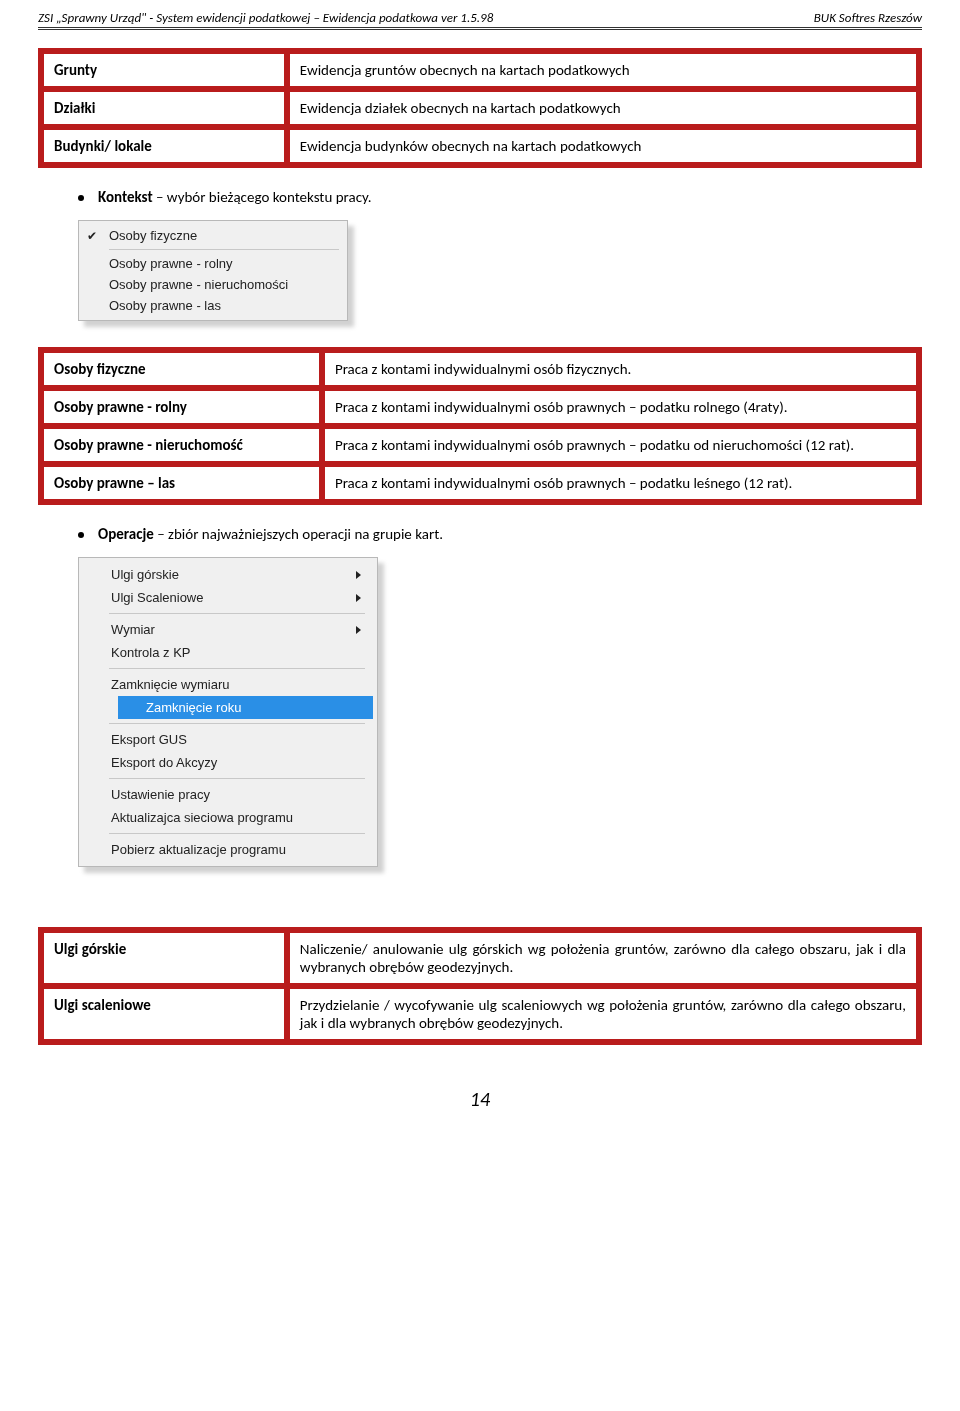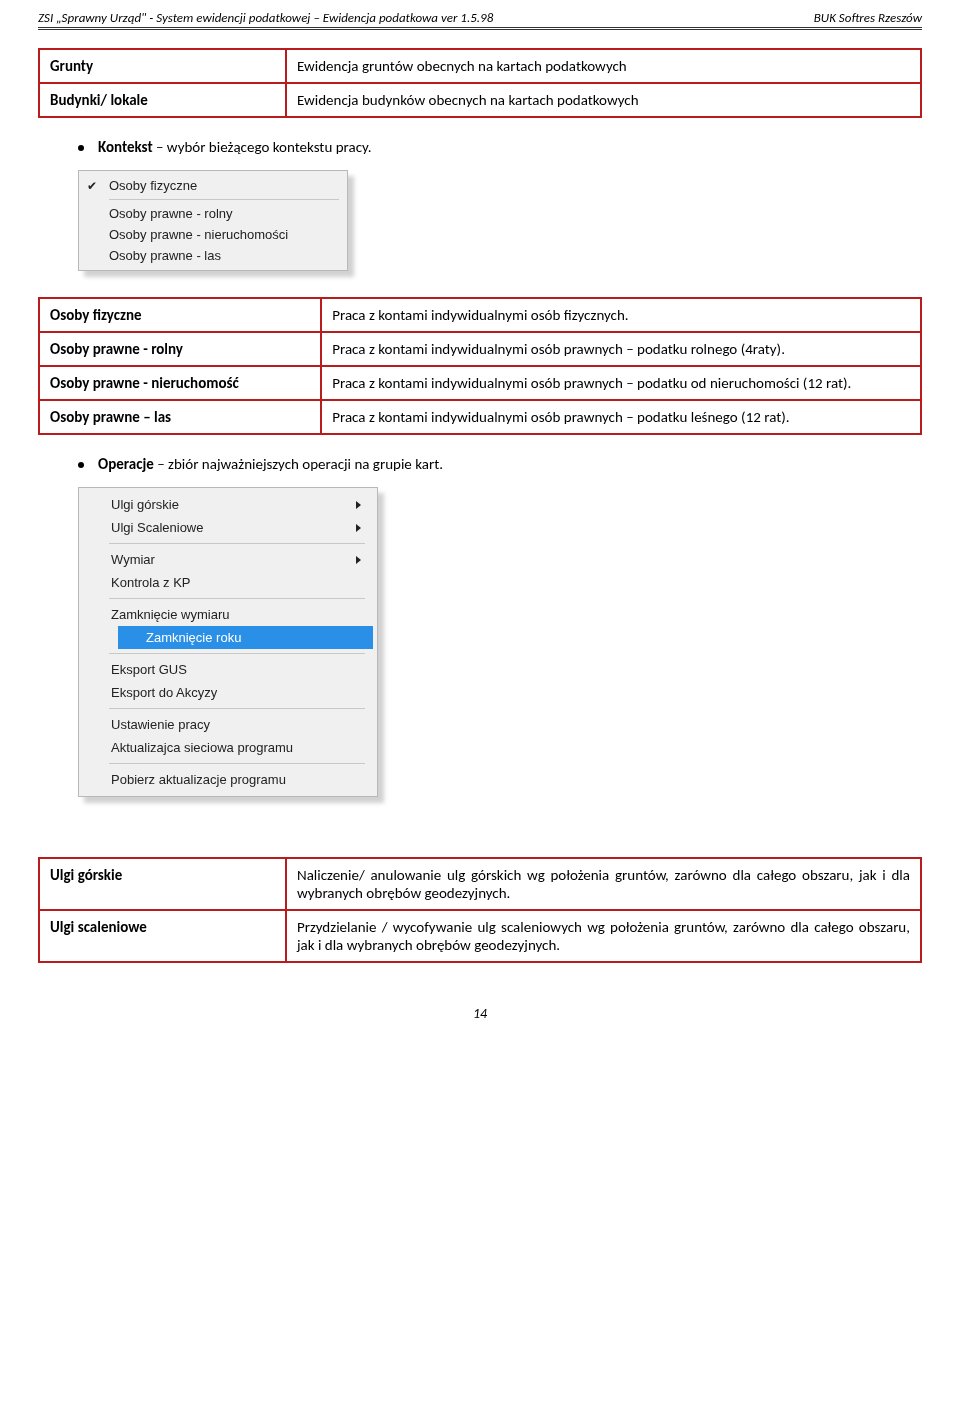--- a/index.html
+++ b/index.html
@@ -19,21 +19,21 @@
     padding: 10px 38px 2px 38px;
   }
   .double-line {
     margin: 0 38px 18px 38px;
     border-top: 1px solid #333;
     border-bottom: 1px solid #333;
     height: 3px;
   }
   .content { padding: 0 38px; }
   table.data { width: 100%; border-collapse: collapse; margin-bottom: 20px; }
-  table.data td { border: 2px solid #b91c1c; padding: 7px 10px; vertical-align: top; }
+  table.data td { border: 6px solid #b91c1c; padding: 7px 10px; vertical-align: top; }
   table.data td.label { font-weight: bold; width: 28%; }
   table.wide td.label2 { font-weight: bold; width: 32%; }
   .bullet-line { display: flex; align-items: flex-start; margin: 10px 0 14px 40px; }
   .bullet-dot { width:6px; height:6px; border-radius:50%; background:#000; margin-top:7px; margin-right:14px; flex-shrink:0; }
   .bullet-text b { font-weight: bold; }
   .justify { text-align: justify; }
 
   
   .menu-small {
     position: relative;
@@ -98,40 +98,44 @@
     color: #fff;
     margin-left: 35px;
   }
   .menu-big-sep { height:1px; background:#c8c8c8; margin: 4px 8px 4px 26px; }
   .arrow-right {
     width: 0; height: 0;
     border-top: 4px solid transparent;
     border-bottom: 4px solid transparent;
     border-left: 5px solid #222;
   }
-  .page-number { text-align: center; font-style: italic; font-size: 14px; padding: 22px 0 16px 0; }
+  .page-number { text-align: center; font-style: italic; font-size: 20px; padding: 22px 0 16px 0; }
 </style>
 </head>
 <body>
 
 <div class="header-bar">
   <span>ZSI „Sprawny Urząd"  - System ewidencji podatkowej – Ewidencja podatkowa  ver 1.5.98</span>
   <span>BUK Softres Rzeszów</span>
 </div>
 <div class="double-line"></div>
 
 <div class="content">
 
   <table class="data">
     <tbody>
         <tr>
       <td class="label">Grunty</td>
       <td>Ewidencja gruntów obecnych na kartach podatkowych</td>
     </tr>
     <tr>
+      <td class="label">Działki</td>
+      <td>Ewidencja działek obecnych na kartach podatkowych</td>
+    </tr>
+    <tr>
       <td class="label">Budynki/ lokale</td>
       <td>Ewidencja budynków obecnych na kartach podatkowych</td>
     </tr>
   </tbody>
     </table>
 
   <div class="bullet-line">
     <span class="bullet-dot"></span>
     <span class="bullet-text">
       <b>Kontekst</b><span> – wybór bieżącego kontekstu pracy.</span>

